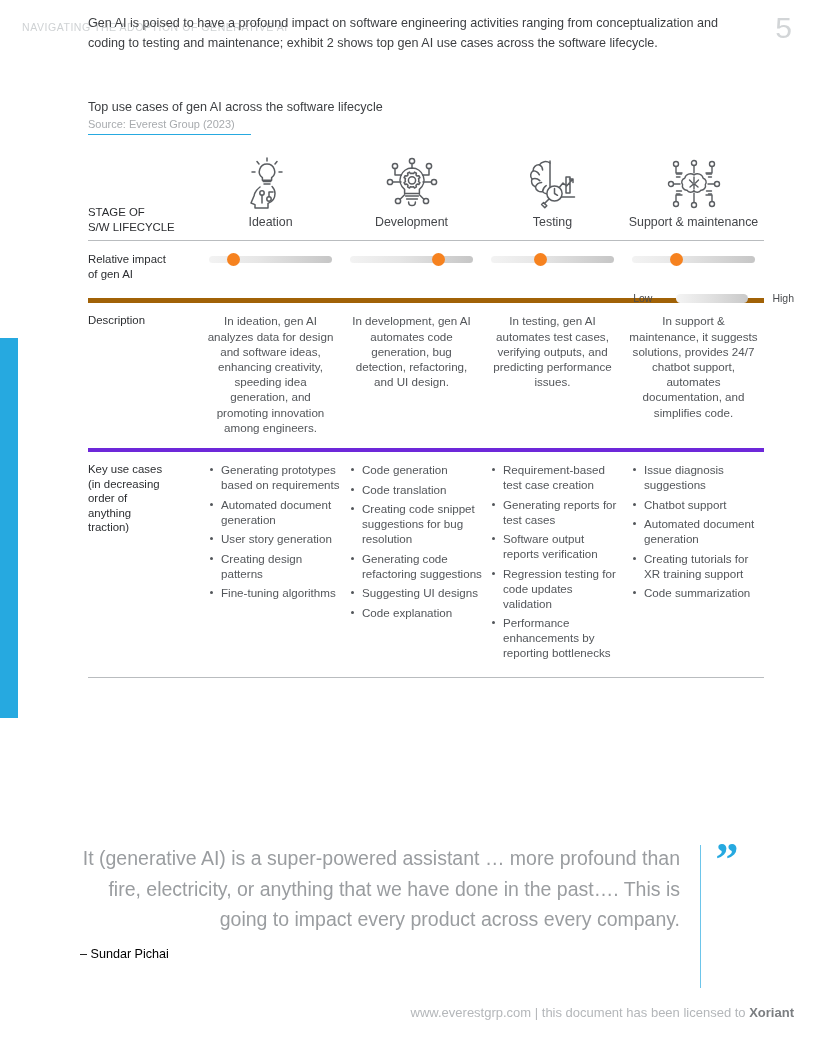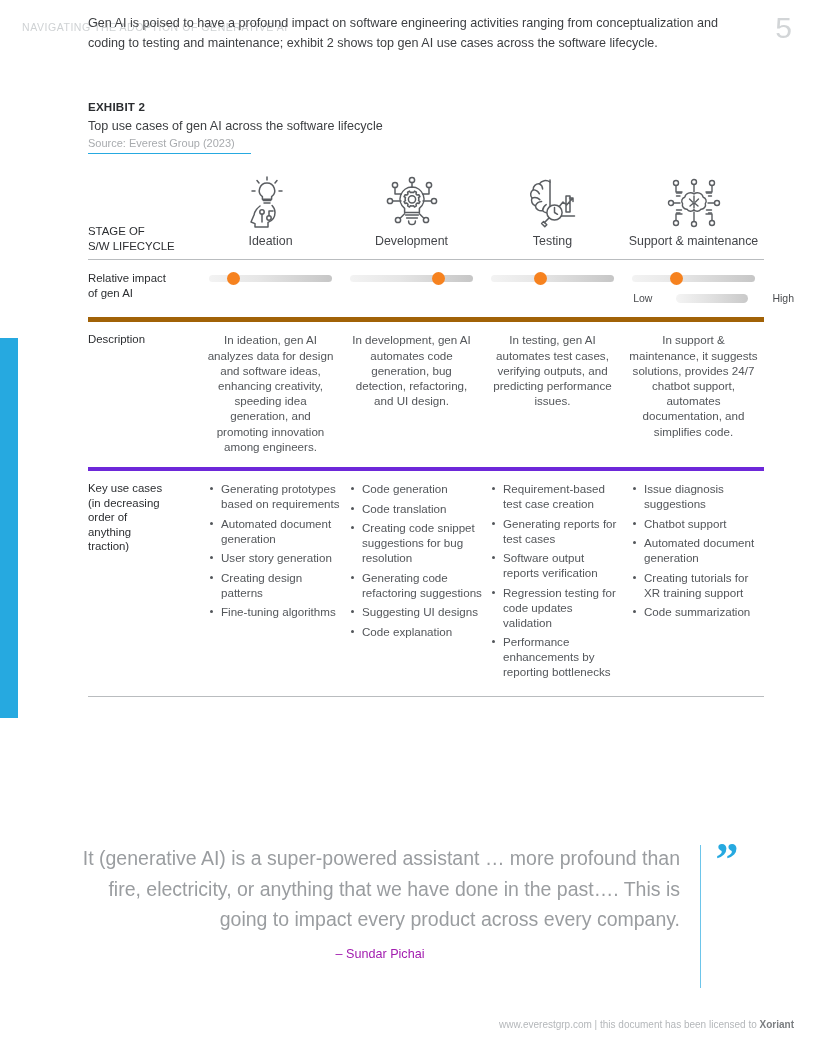--- a/index.html
+++ b/index.html
@@ -137,52 +137,51 @@
     position: absolute; left: 80px; top: 843px;
     width: 676px; display: flex;
   }
   .quote-body { width: 620px; padding-right: 20px; }
   .quote-text {
     font-size: 19.5px; line-height: 30.5px; color: #9a9da0;
     text-align: right;
   }
   .quote-attrib {
     margin-top: 12px;
-    font-size: 12.6px; color: #a21caf; text-align: center;
+    font-size: 12.6px; color: #000000; text-align: left;
   }
   .quote-rule { width: 1.4px; background: #6dc5ea; margin: 2px 14px 0 0; height: 143px; }
   .quote-mark {
     font-size: 46px; line-height: 0.74; color: #26a9e0;
     font-weight: bold; font-family: "Liberation Serif", serif;
     letter-spacing: -1px;
   }
 
   
   .footer {
-    position: absolute; right: 22px; bottom: 26px;
-    font-size: 10px; color: #b4b7ba; margin-top: 16px;
+    position: absolute; right: 22px; bottom: 36px;
+    font-size: 13px; color: #b4b7ba; margin-top: 16px;
   }
   .footer b { color: #7b7e81; }
 </style>
 </head>
 <body>
 
 <div class="page">
 
   <div class="running-head">NAVIGATING THE ADOPTION OF GENERATIVE AI</div>
   <div class="page-number">5</div>
 
   <div class="accent-bar"></div>
 
   <div class="content">
 
     <p class="intro">Gen AI is poised to have a profound impact on software engineering activities ranging from conceptualization and coding to testing and maintenance; exhibit 2 shows top gen AI use cases across the software lifecycle.</p>
 
     <div class="exhibit-block">
-      <div class="exhibit-label">EXHIBIT 2</div>
       <div class="exhibit-title">Top use cases of gen AI across the software lifecycle</div>
       <div class="exhibit-source-wrap">
         <div class="exhibit-source">Source: Everest Group (2023)</div>
         <div class="source-rule"></div>
       </div>
     </div>
 
     <table class="exhibit-table">
       <colgroup>
         <col class="col-label">

